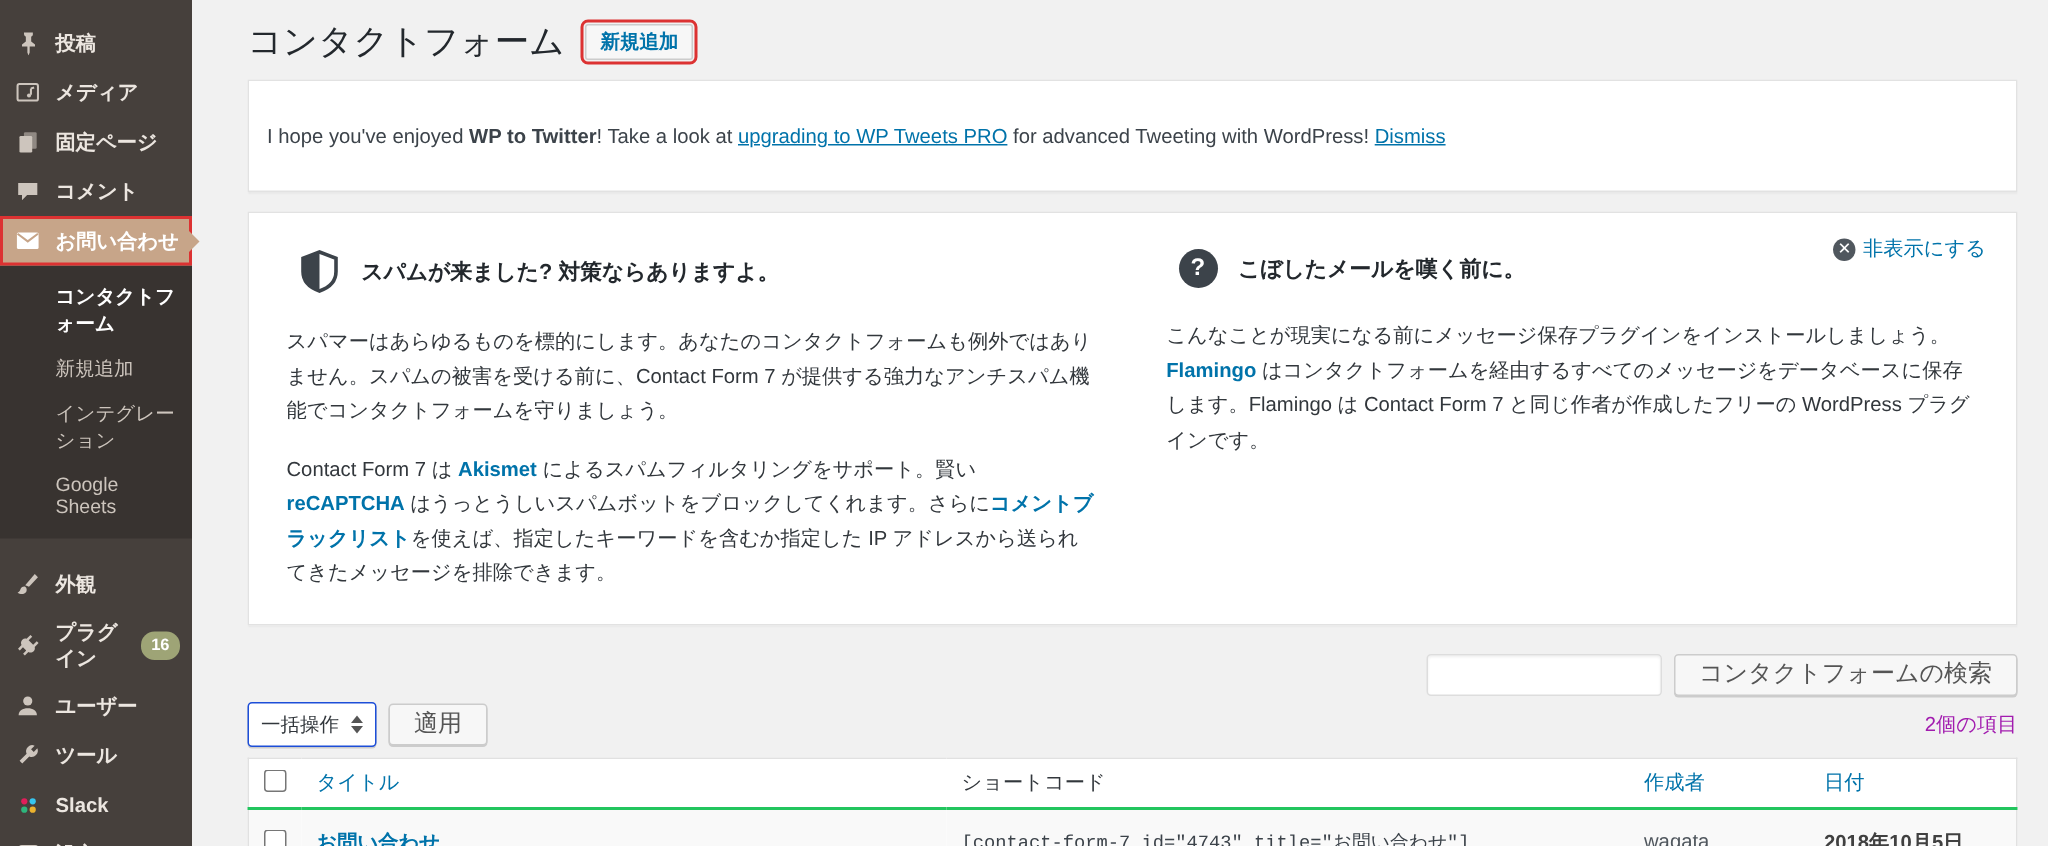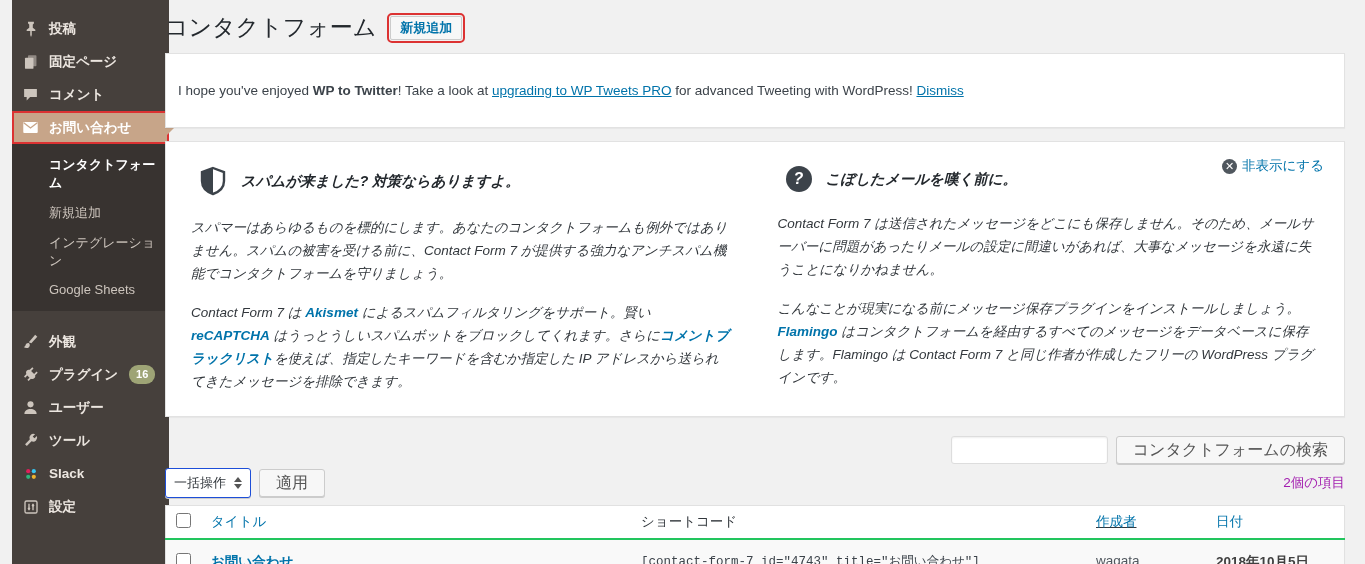--- a/index.html
+++ b/index.html
@@ -5,22 +5,22 @@
   * { box-sizing: border-box; margin: 0; padding: 0; }
   html,body { width:1365px; height:564px; overflow:hidden; }
   body {
     font-family: "Liberation Sans", "DejaVu Sans", sans-serif;
     font-size: 13px; background:#f1f1f1; color:#32373c;
   }
   .app { position:relative; width:1365px; height:564px; }
 
   
   .sidebar {
-    position:absolute; left:0; top:0; bottom:0; width:157px;
-    background:#46403c; color:#ece6e0; padding-top:12px;margin-left:12px;
+    position:absolute; left:0; top:0; bottom:0; width:128px;
+    background:#46403c; color:#ece6e0; padding-top:12px;
   }
   .menu-item {
     display:flex; align-items:center; gap:9px;
     padding:7px 8px 7px 9px; font-size:13.5px; font-weight:bold;
     color:#ece6e0; cursor:pointer; line-height:17px;
   }
   .menu-item .mi { width:19px; height:19px; flex:0 0 19px; display:flex; align-items:center; justify-content:center; color:#cdc5bd; }
   .menu-item.active {
     background:#c7a589; color:#fff; position:relative;
     border:2px solid #dc3232; padding:5px 6px 5px 7px;
@@ -65,21 +65,21 @@
     display:flex; gap:45px;
   }
   .hide-link {
     position:absolute; top:15px; right:20px; color:#0073aa; font-size:13.5px;
     display:flex; align-items:center; gap:5px; cursor:pointer; text-decoration:none;
   }
   .circle-x {
     width:15px; height:15px; border-radius:50%; background:#50575e; color:#fff;
     font-size:11px; line-height:15px; text-align:center; display:inline-block; font-weight:bold;
   }
-  .col { flex:1 1 0; min-width:0;font-style:italic; }
+  .col { flex:1 1 0; min-width:0; }
   .col-head { display:flex; align-items:center; gap:14px; margin:8px 0 20px 8px; }
   .col-head h3 { font-size:14.5px; color:#23282d; font-weight:bold; }
   .q-icon {
     width:26px; height:26px; border-radius:50%; background:#3c434a; color:#fff;
     font-weight:bold; font-size:16px; text-align:center; line-height:26px; flex:0 0 26px;
   }
   .shield { flex:0 0 28px; height:30px; }
   .col p { font-size:13.5px; line-height:1.72; color:#32373c; margin-bottom:15px; }
   .col p:last-child { margin-bottom:0; }
   .col a { color:#0073aa; font-weight:bold; text-decoration:none; cursor:pointer; }
@@ -110,21 +110,21 @@
   table.list { width:100%; border-collapse:collapse; background:#fff; border:1px solid #e1e1e1; box-shadow:0 1px 1px rgba(0,0,0,.04); }
   table.list th { text-align:left; font-weight:normal; font-size:13.5px; padding:7px 10px; }
   table.list thead th { border-bottom:2px solid #22c55e; }
   th .col-link { color:#0073aa; cursor:pointer; text-decoration:none; }
   th .col-plain { color:#32373c; }
   table.list td { padding:13px 10px 24px 10px; vertical-align:top; font-size:13.5px; }
   tr.alt { background:#f9f9f9; }
   .cb-col { width:33px; padding-left:10px; }
   .title-col { width:430px; }
   .short-col { width:455px; }
-  .author-col { width:120px;text-decoration:underline; }
+  .author-col { width:120px; }
   .row-title { color:#0073aa; font-weight:bold; text-decoration:none; cursor:pointer; }
   .shortcode { font-family:"Liberation Mono", "DejaVu Sans Mono", monospace; font-size:12.5px; color:#3c434a; }
   .author { color:#50575e; }
   .date { color:#404040; text-decoration:underline;font-weight:bold; }
   input[type=checkbox] { width:15px; height:15px; cursor:pointer; }
 
   svg { display:block; }
 </style>
 </head>
 <body>
@@ -135,20 +135,31 @@
 
     <div class="menu-item">
       <span class="mi">
         <svg width="17" height="17" viewBox="0 0 20 20" fill="currentColor">
             <path d="M7 2h7v2.2l-1.3 1V9l3 2.4V13h-4.2v4.6L10.6 20l-.9-2.4V13H5.5v-1.6L8.5 9V5.2L7.2 4.2z"></path>
           </svg>
       </span>
       <span>投稿</span>
     </div>
 
+    <div class="menu-item">
+      <span class="mi">
+        <svg width="17" height="17" viewBox="0 0 20 20" fill="none" stroke="currentColor" stroke-width="1.6">
+            <rect x="2" y="3.5" width="16" height="13" rx="1.5"></rect>
+            <path d="M12.5 7v5"></path>
+            <circle cx="11" cy="12.5" r="1.6" fill="currentColor" stroke="none"></circle>
+            <path d="M12.5 7l2.5-.8"></path>
+          </svg>
+      </span>
+      <span>メディア</span>
+    </div>
 
     <div class="menu-item">
       <span class="mi">
         <svg width="17" height="17" viewBox="0 0 20 20">
             <rect x="7" y="2.5" width="10" height="13" rx="1" fill="currentColor" opacity="0.55"></rect>
             <rect x="3.5" y="5.5" width="10" height="13" rx="1" fill="currentColor"></rect>
           </svg>
       </span>
       <span>固定ページ</span>
     </div>
@@ -275,21 +286,20 @@
         </div>
         <p>スパマーはあらゆるものを標的にします。あなたのコンタクトフォームも例外ではありません。スパムの被害を受ける前に、Contact Form 7 が提供する強力なアンチスパム機能でコンタクトフォームを守りましょう。</p>
         <p><span>Contact Form 7 は </span><a>Akismet</a><span> によるスパムフィルタリングをサポート。賢い </span><a>reCAPTCHA</a><span> はうっとうしいスパムボットをブロックしてくれます。さらに</span><a>コメントブラックリスト</a><span>を使えば、指定したキーワードを含むか指定した IP アドレスから送られてきたメッセージを排除できます。</span></p>
       </div>
 
       <div class="col">
         <div class="col-head">
           <span class="q-icon">?</span>
           <h3>こぼしたメールを嘆く前に。</h3>
         </div>
-        <p>Contact Form 7 は送信されたメッセージをどこにも保存しません。そのため、メールサーバーに問題があったりメールの設定に間違いがあれば、大事なメッセージを永遠に失うことになりかねません。</p>
         <p><span>こんなことが現実になる前にメッセージ保存プラグインをインストールしましょう。</span><a>Flamingo</a><span> はコンタクトフォームを経由するすべてのメッセージをデータベースに保存します。Flamingo は Contact Form 7 と同じ作者が作成したフリーの WordPress プラグインです。</span></p>
       </div>
     </div>
 
     <div class="search-row">
       <input class="search-input" type="text" value="" style="">
       <button class="btn">コンタクトフォームの検索</button>
     </div>
 
     <div class="bulk-row">

